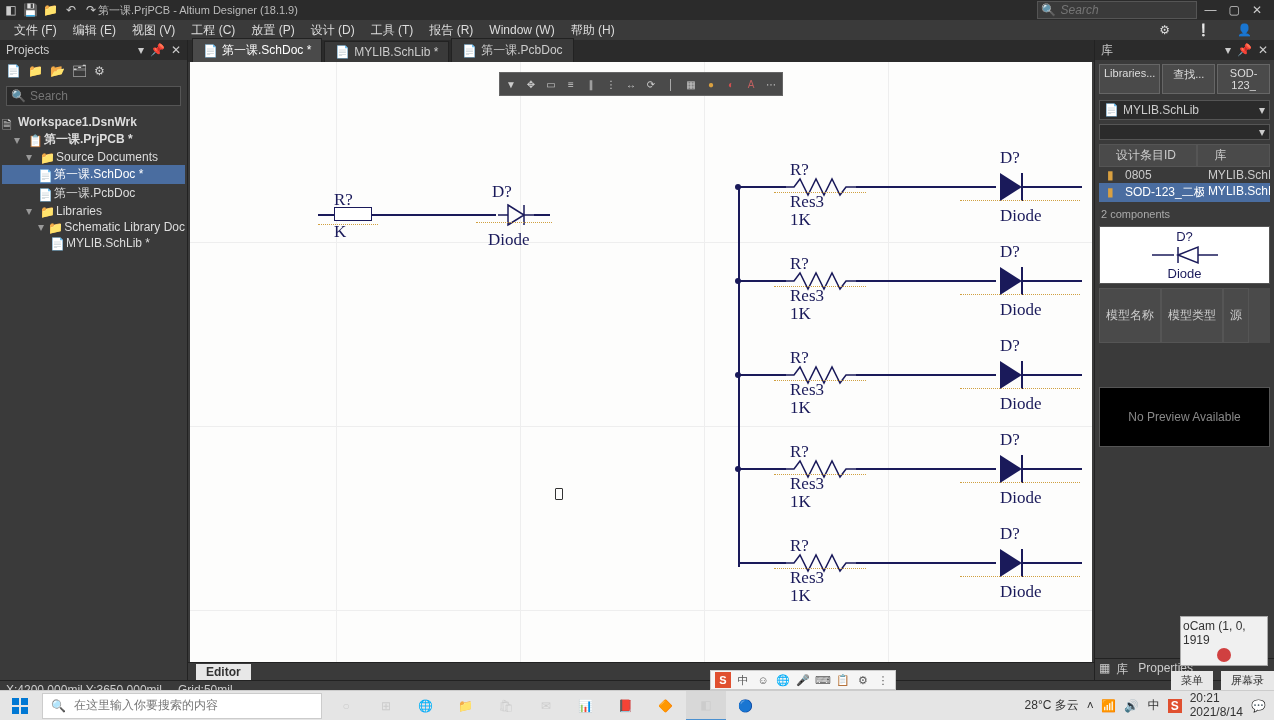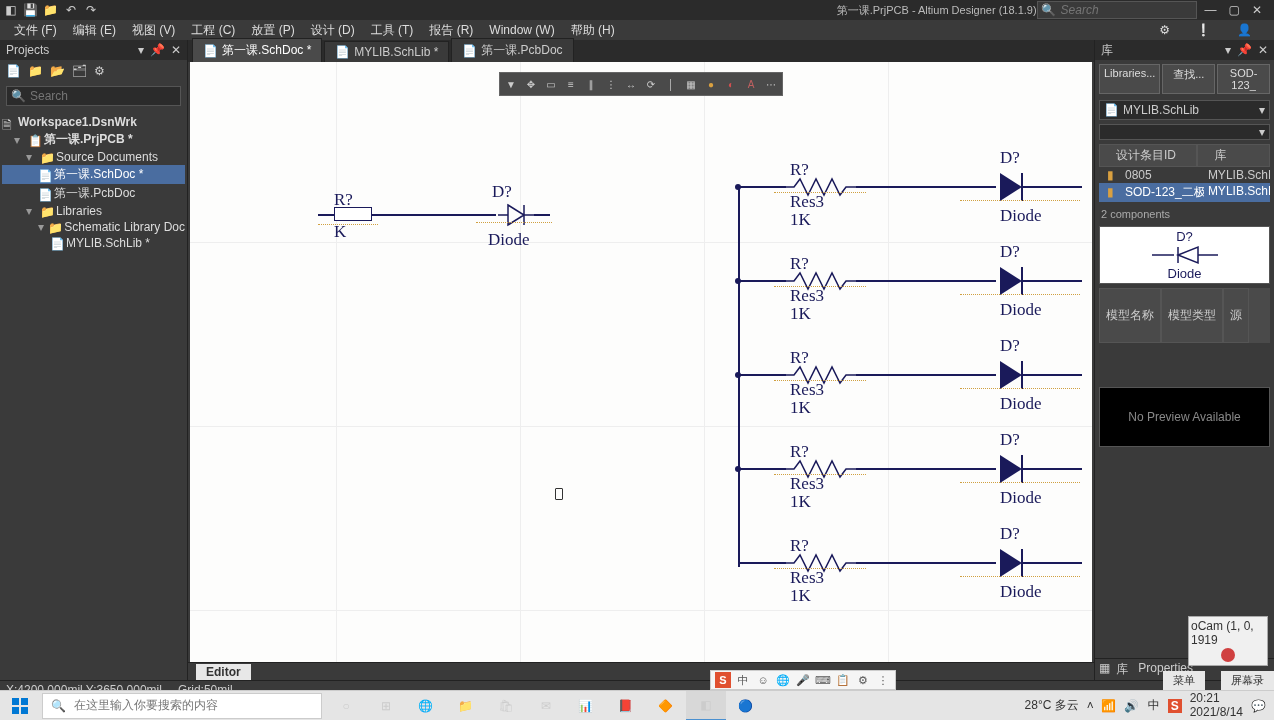--- a/index.html
+++ b/index.html
@@ -2,21 +2,21 @@
 <html><head>
 <meta charset="utf-8">
 <style>
 * { margin: 0; padding: 0; box-sizing: border-box; font-family: "Segoe UI", Tahoma, sans-serif; font-size: 12px; }
 body { width: 1274px; height: 720px; background: #3a3a3a; color: #ccc; overflow: hidden; position: relative; }
 
 
 .titlebar { height: 20px; background: #2b2b2b; display: flex; align-items: center; padding: 0 4px; }
 .titlebar-icons { display: flex; gap: 6px; }
 .titlebar-icons span { width: 14px; height: 14px; display: inline-flex; align-items: center; justify-content: center; color: #ccc; }
-.titlebar-title { flex: 1; text-align: right; color: #bbb; font-size: 11px; }
+.titlebar-title { flex: 1; text-align: left; color: #bbb; font-size: 11px; }
 .titlebar-search { width: 160px; background: #3a3a3a; border: 1px solid #555; padding: 1px 4px; display: flex; align-items: center; gap: 4px; }
 .titlebar-search input { flex: 1; background: transparent; border: none; color: #ccc; outline: none; font-style: italic; }
 .win-controls { display: flex; gap: 12px; padding: 0 8px; }
 
 
 .menubar { height: 20px; background: #3a3a3a; display: flex; align-items: center; padding: 0 6px; gap: 0; }
 .menubar span { padding: 2px 8px; color: #ddd; font-size: 12px; cursor: default; }
 .menubar-right { margin-left: auto; display: flex; gap: 10px; padding-right: 8px; }
 
 
@@ -85,38 +85,38 @@
 .rp-count { padding: 4px 6px; font-size: 11px; color: #aaa; }
 .rp-preview { margin: 2px 4px; height: 58px; background: #fff; border: 1px solid #555; display: flex; flex-direction: column; align-items: center; justify-content: center; color: #1a1a5a; font-family: "Times New Roman", serif; }
 .rp-preview-blank { margin: 2px 4px; height: 60px; background: #000000; border: 1px solid #555; display: flex; align-items: center; justify-content: center; color: #888; font-size: 11px; }
 .rp-model-head { display: flex; background: #4a4a4a; margin: 2px 4px; font-size: 11px; }
 .rp-model-head span { padding: 18px 6px; border: 1px solid #555; }
 
 
 .statusbar { height: 18px; background: #3a3a3a; color: #ccc; display: flex; align-items: center; padding: 0 6px; font-size: 11px; border-top: 1px solid #222; }
 
 
-.bottom-right { position: absolute; right: 0; bottom: 30px; display: flex; gap: 16px; padding-left: 15px; }
+.bottom-right { position: absolute; right: 0; bottom: 30px; display: flex; gap: 8px; padding-left: 15px; }
 .bottom-right span { background: #e8e8e8; color: #333; padding: 2px 10px; font-size: 11px; }
 
 
 .ime-bar { position: absolute; bottom: 30px; left: 710px; background: #f5f5f5; border: 1px solid #ccc; display: flex; align-items: center; padding: 1px 4px; gap: 4px; }
 .ime-bar span { width: 16px; height: 16px; display: inline-flex; align-items: center; justify-content: center; font-size: 11px; color: #555; }
 
 
 .taskbar { position: absolute; bottom: 0; left: 0; right: 0; height: 30px; background: #e5e5e5; display: flex; align-items: center; border-top: 1px solid #ccc; }
 .start-btn { width: 40px; height: 30px; display: flex; align-items: center; justify-content: center; }
 .task-search { width: 280px; height: 26px; margin-left: 2px; background: #fff; border: 1px solid #ccc; display: flex; align-items: center; padding: 0 8px; gap: 8px; color: #777; }
 .task-icons { display: flex; gap: 0; margin-left: 4px; }
 .task-icons span { width: 40px; height: 30px; display: inline-flex; align-items: center; justify-content: center; }
 .task-icons span.active { border-bottom: 2px solid #4a90d0; background: #d8d8d8; }
 .tray { margin-left: auto; display: flex; align-items: center; gap: 8px; padding: 0 8px; font-size: 11px; color: #333; }
 .tray-time { text-align: left; line-height: 1.1; }
 
-.ocam { position: absolute; right: 6px; bottom: 54px; width: 80px; background: #f0f0f0; border: 1px solid #aaa; font-size: 10px; color: #333; padding: 2px; }
+.ocam { position: absolute; right: 6px; bottom: 54px; width: 88px; background: #f0f0f0; border: 1px solid #aaa; font-size: 10px; color: #333; padding: 2px; }
 
 svg { display: block; }
 </style>
 </head>
 <body>
 
 <div class="titlebar">
   <div class="titlebar-icons">
     <span>◧</span>
     <span>💾</span>

